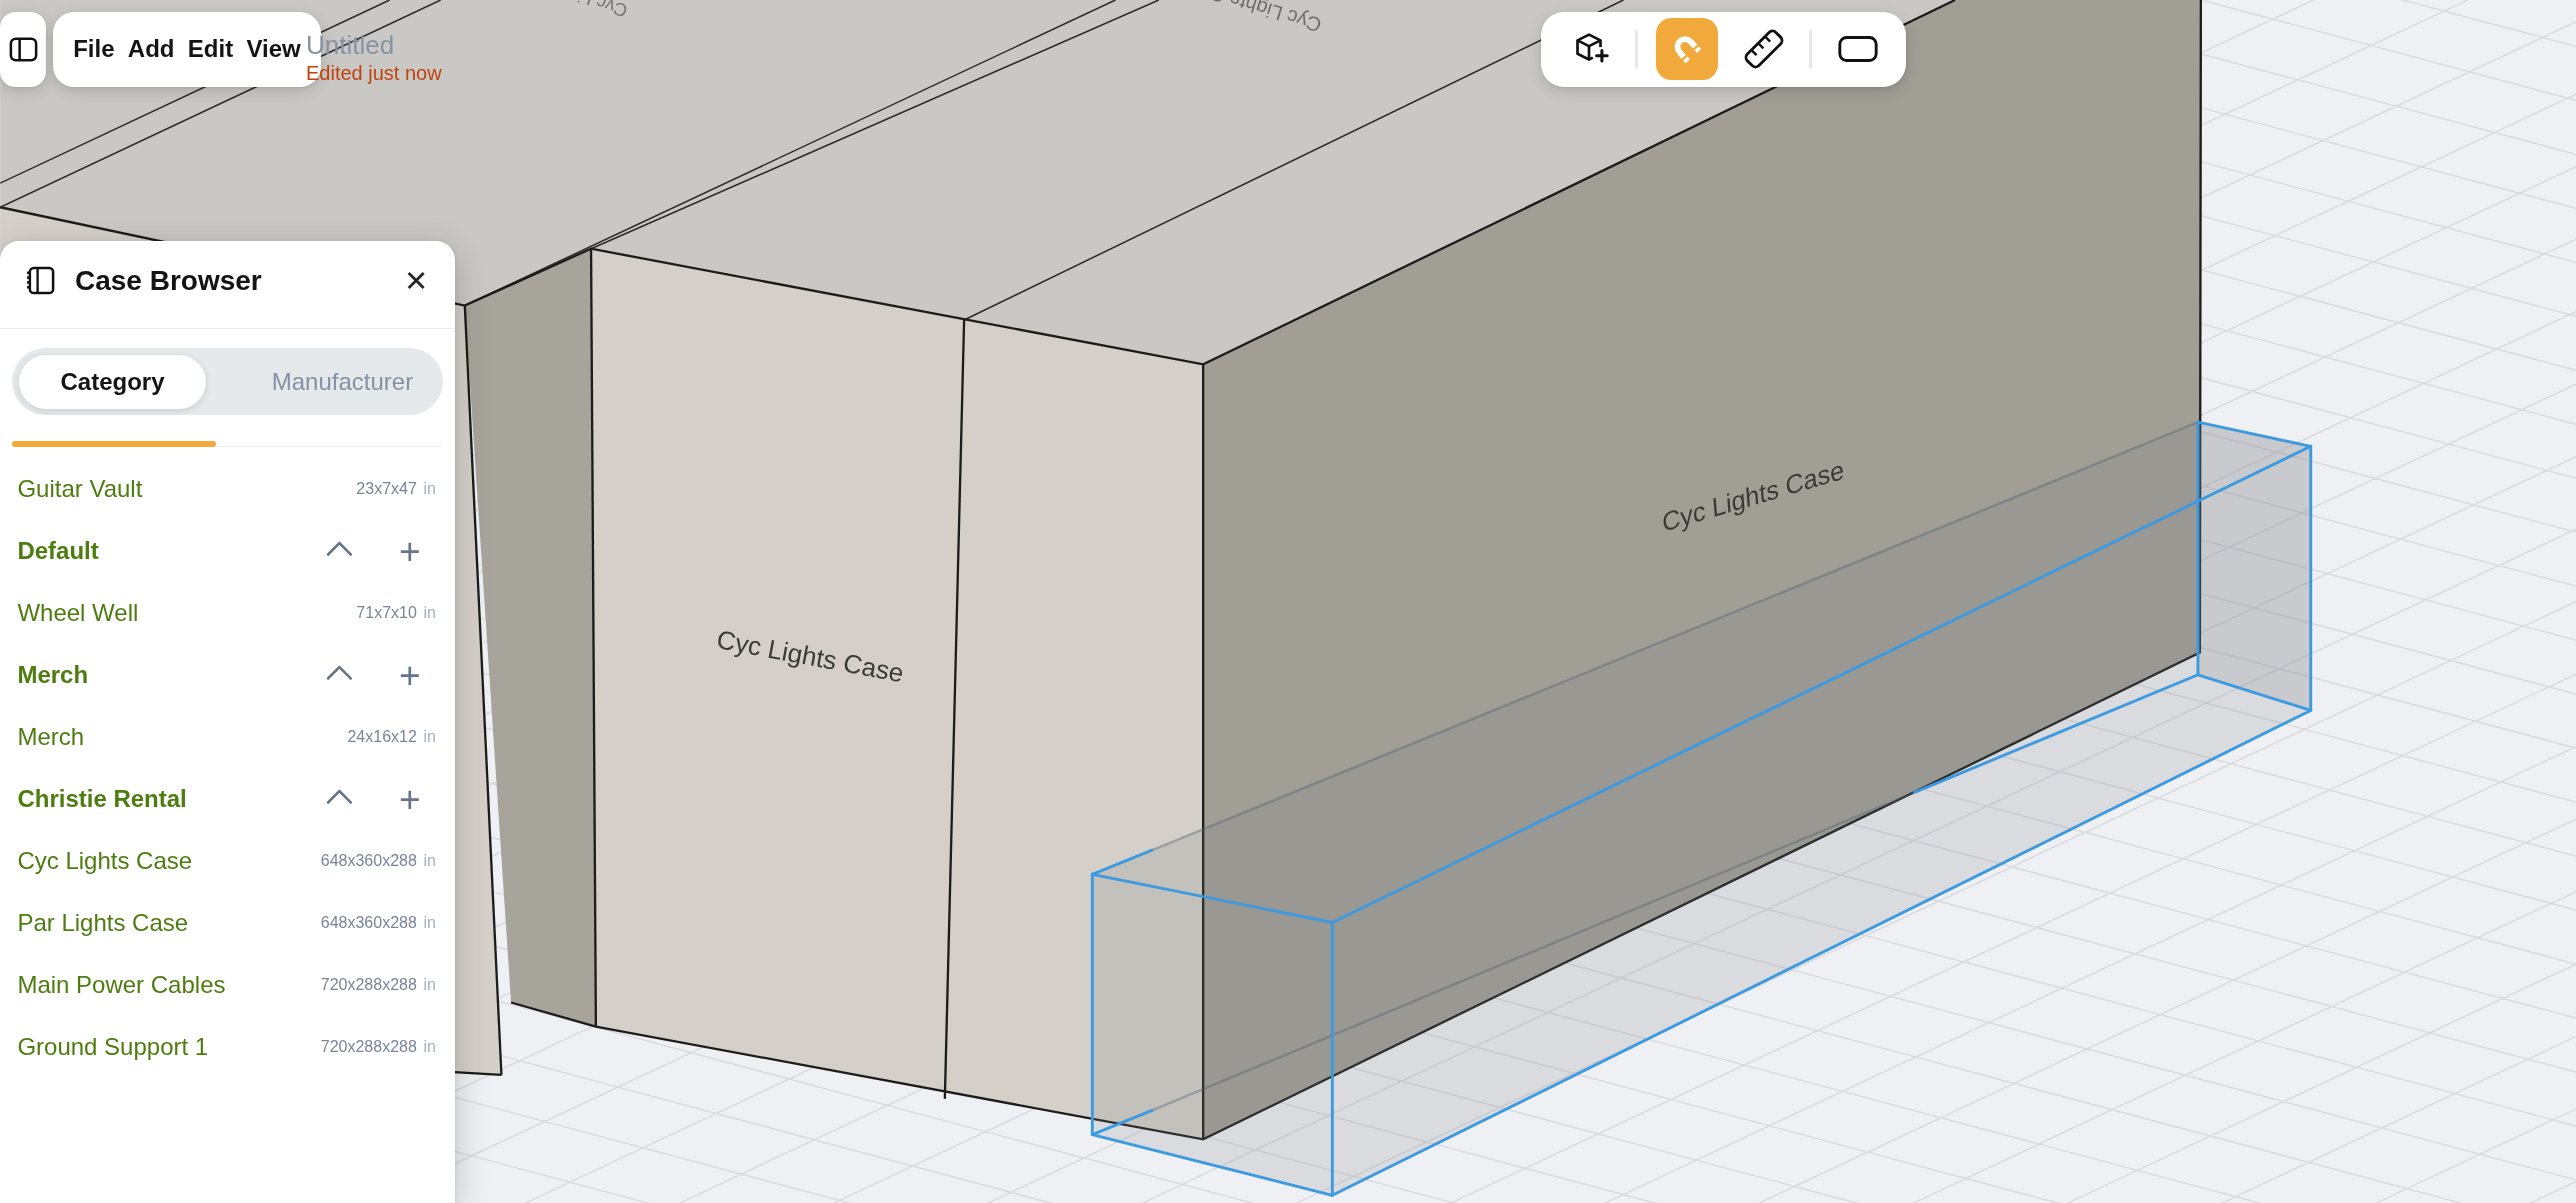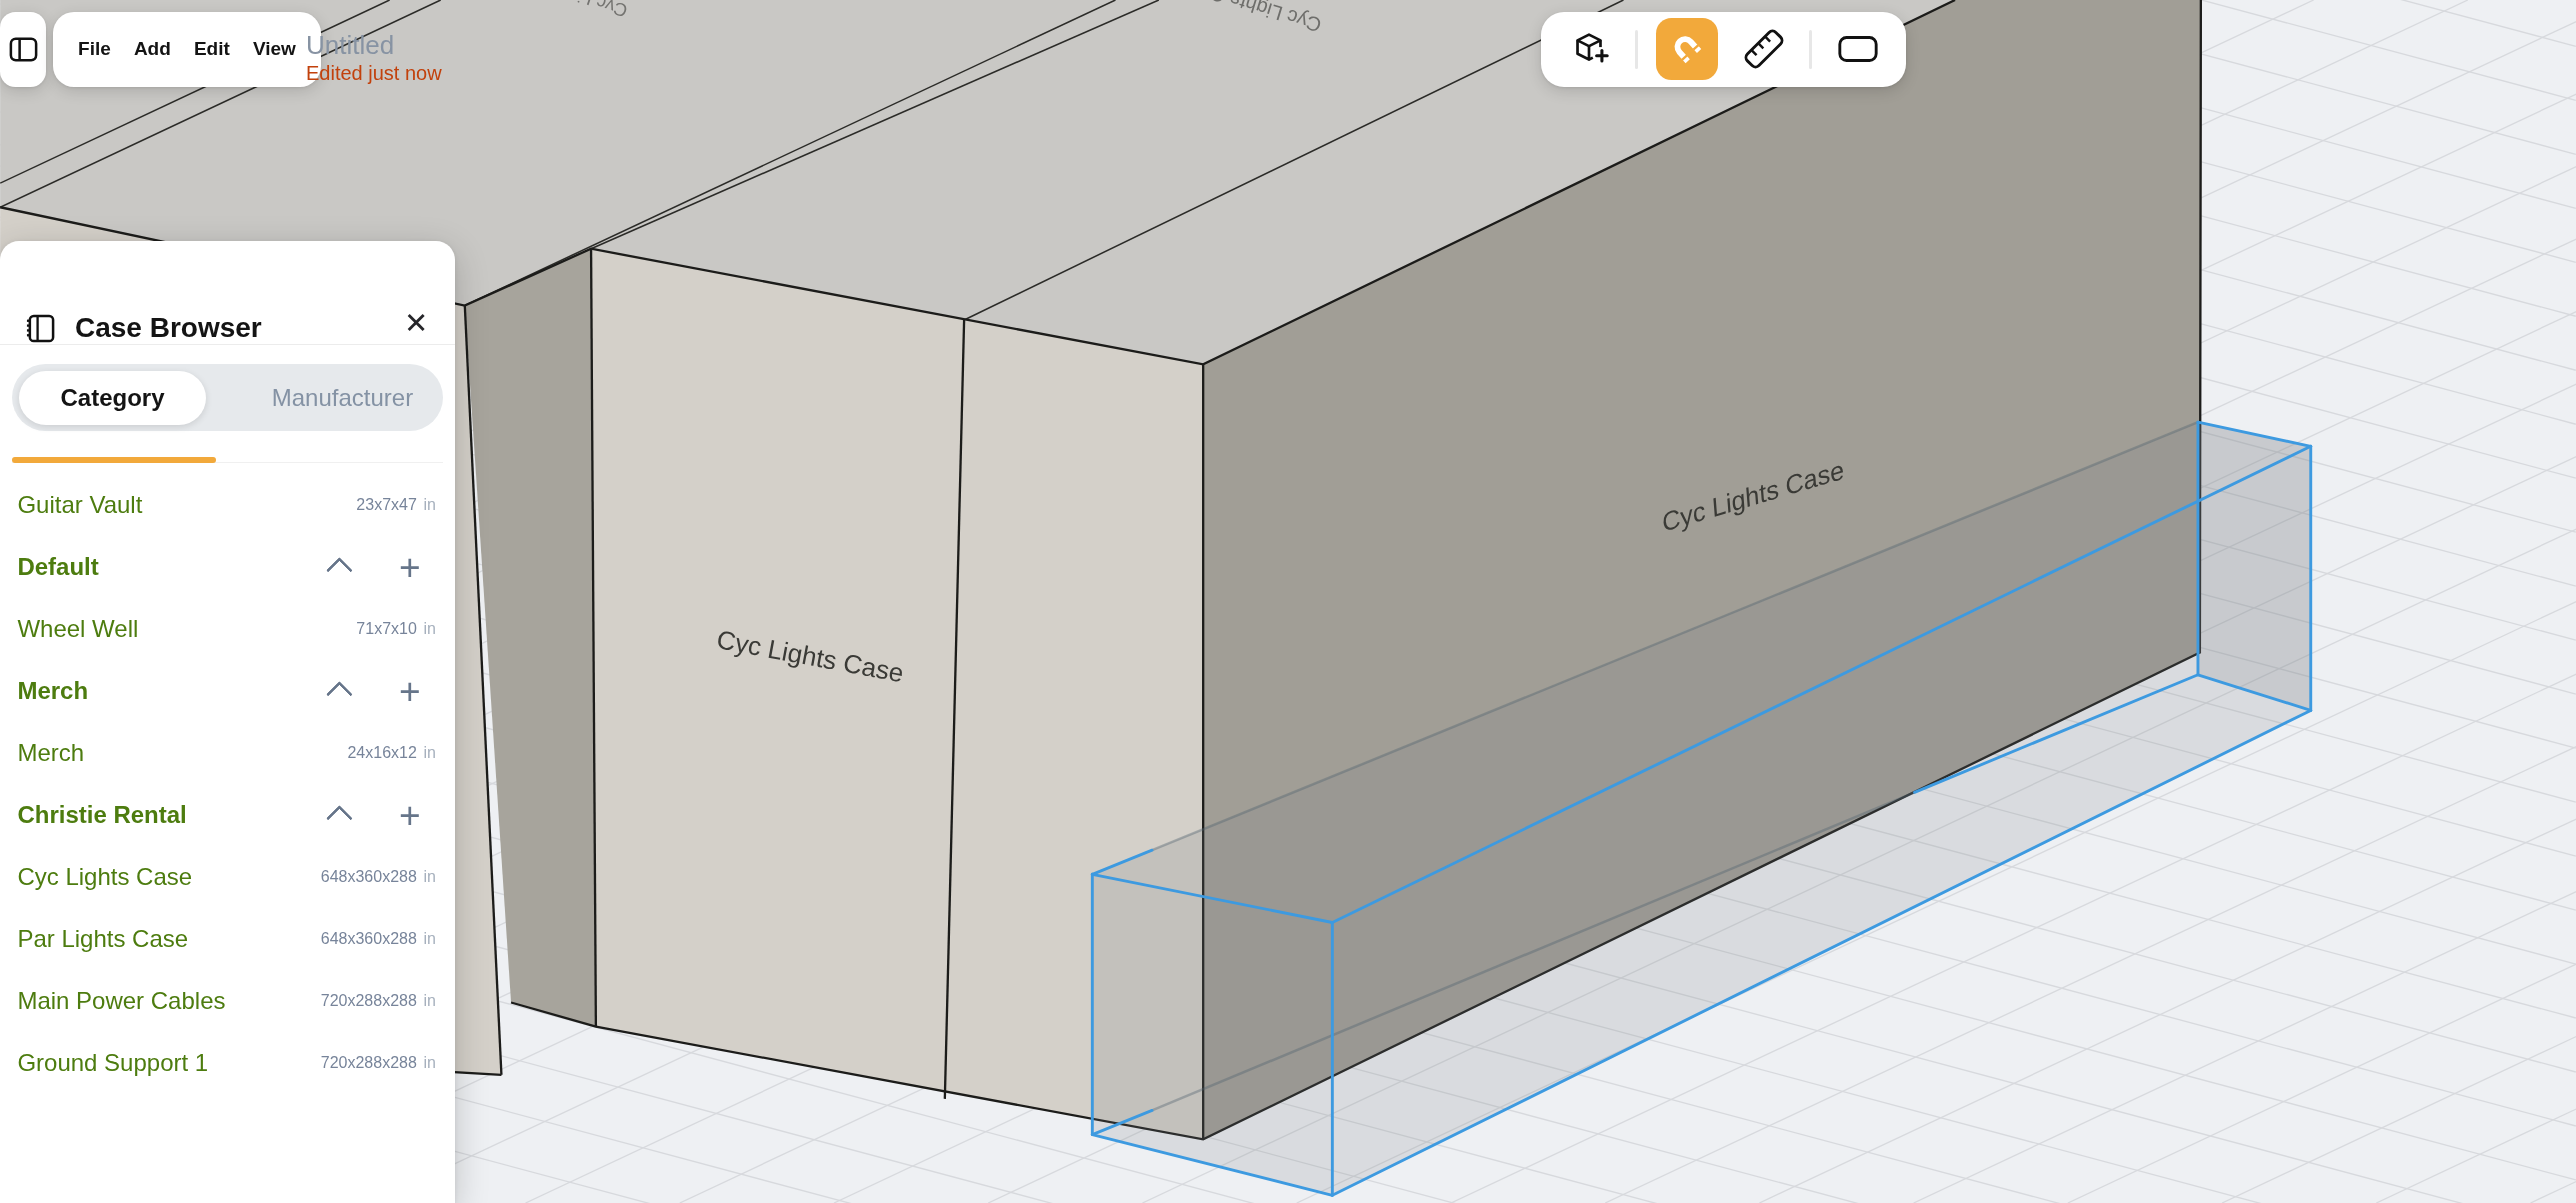--- a/index.html
+++ b/index.html
@@ -13,36 +13,36 @@
   
   #scene{left:0;top:0;width:2576px;height:1203px;}
   
   .pill{
     background:#fff;border-radius:21px;
     box-shadow:0 3.9px 15.4px rgba(0,0,0,.14), 0 1px 2.9px rgba(0,0,0,.08);
     display:flex;align-items:center;
   }
   #sidebar-toggle{left:0;top:11.6px;width:46px;height:75px;border-radius:15.4px;justify-content:center;cursor:pointer;}
   #menubar{left:53px;top:11.6px;width:241px;height:75px;justify-content:space-around;padding:0 13.5px;}
-  .menu-item{font-size:19px;font-weight:600;color:#141414;cursor:pointer;padding:5.8px 5.8px;}
+  .menu-item{font-size:24px;font-weight:600;color:#141414;cursor:pointer;padding:5.8px 5.8px;}
   #doc-meta{left:306px;top:31px;}
   #doc-title{font-size:26px;font-weight:500;color:#8793a3;line-height:29px;}
   #doc-status{font-size:20px;color:#c2410c;line-height:27px;}
   #toolbar{left:1541px;top:11.6px;width:323px;height:75px;border-radius:23px;justify-content:space-between;padding:0 21px;}
   .tb-sep{width:2.9px;height:39px;background:#e7e7e7;border-radius:1.9px;}
   .tb-btn{width:54px;height:62px;display:flex;align-items:center;justify-content:center;cursor:pointer;border-radius:15.4px;}
   .tb-btn.active{background:var(--accent);width:62px;height:62px;}
   
   #panel{
     left:0;top:241px;width:455px;height:962px;background:#fff;
     border-radius:19px 19px 0 0;
     box-shadow:0 9.6px 35px rgba(0,0,0,.20), 0 1.9px 5.8px rgba(0,0,0,.08);
     display:flex;flex-direction:column;
   }
-  #panel-header{height:79px;display:flex;align-items:flex-end;padding:0 19px 0 25px;border-bottom:1.9px solid #ececec;flex:none;margin-top:24px;}
+  #panel-header{height:79px;display:flex;align-items:center;padding:0 19px 8px 25px;border-bottom:1.9px solid #ececec;flex:none;}
   #panel-title{font-size:28px;font-weight:700;color:#141414;margin-left:19px;flex:1;}
   #panel-close{font-size:29px;color:#26262a;cursor:pointer;padding:3.9px 7.7px;}
   #tabs-wrap{padding:19px 11.6px 0 11.6px;flex:none;}
   #segmented{background:#e6e9ec;border-radius:34px;height:67px;display:flex;align-items:center;padding:0;gap:28px;}
   .seg{flex:1;text-align:center;font-size:24px;color:#8492a4;cursor:pointer;height:54px;line-height:54px;border-radius:27px;margin:0 7.7px;}
   .seg.active{background:#fff;color:#141414;font-weight:700;box-shadow:0 1.9px 7.7px rgba(0,0,0,.12);}
   #tab-underline-track{height:15.4px;margin-top:15.4px;border-bottom:1.9px solid #f0f0f0;position:relative;}
   #tab-underline{position:absolute;left:0;top:10.6px;width:204px;height:5.8px;border-radius:2.9px;background:var(--accent);}
   #search-wrap{padding:15.4px 11.6px 21px 11.6px;border-bottom:1.9px solid #e5e5e5;flex:none;}
   #search-input{

